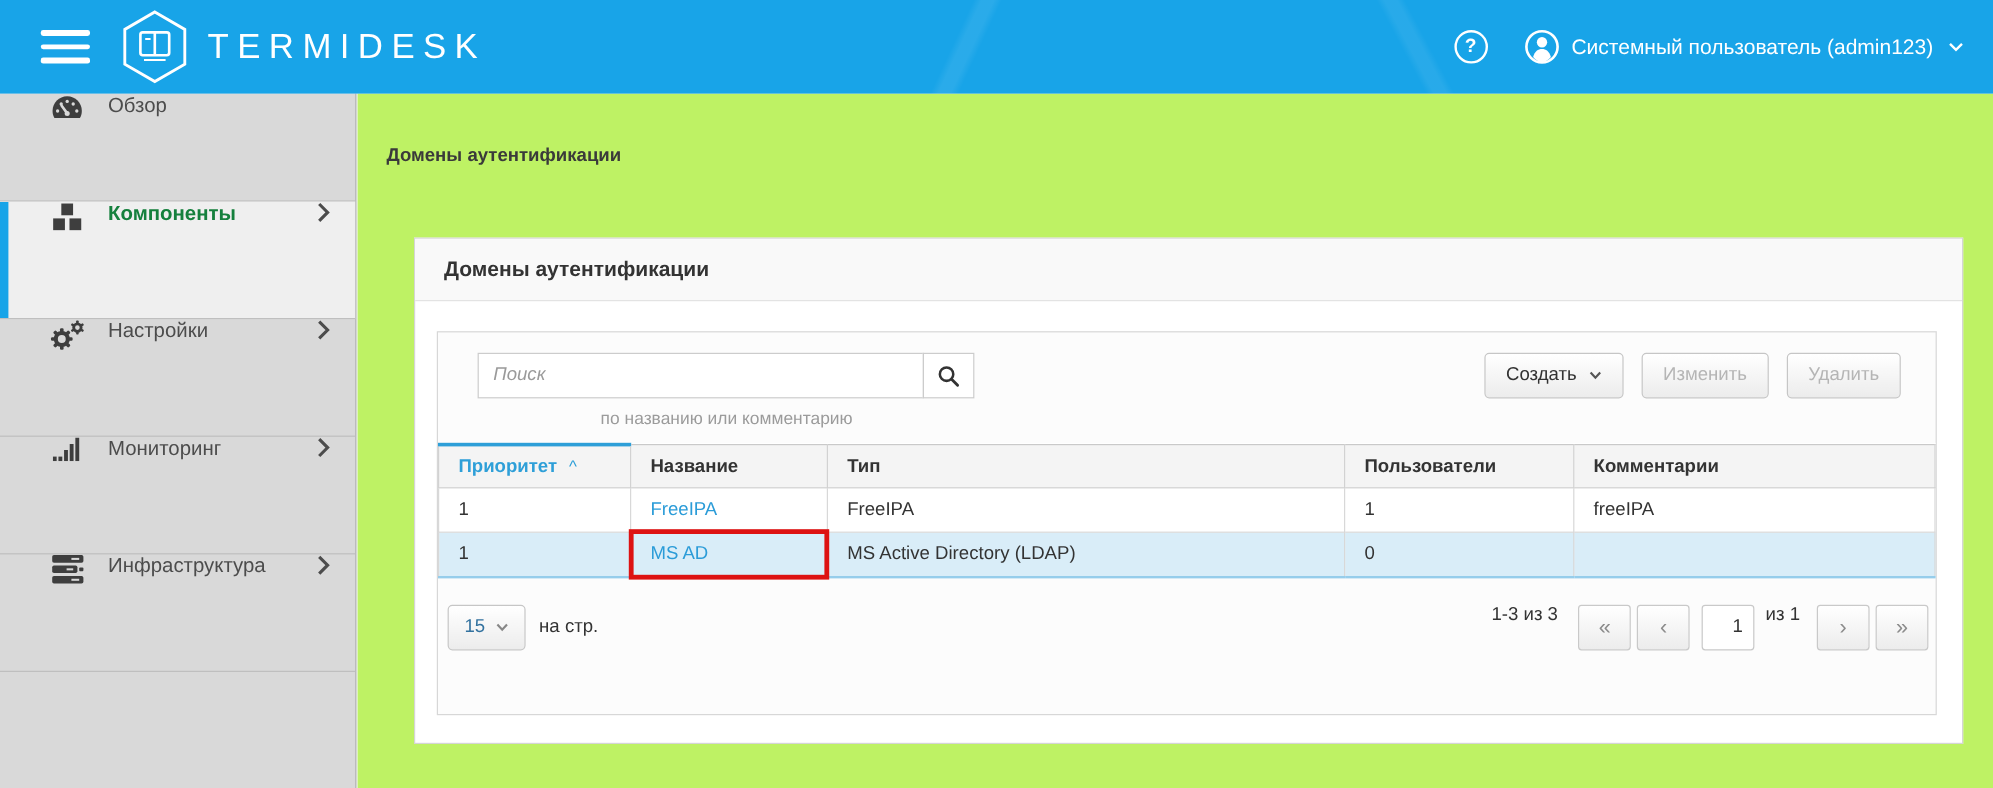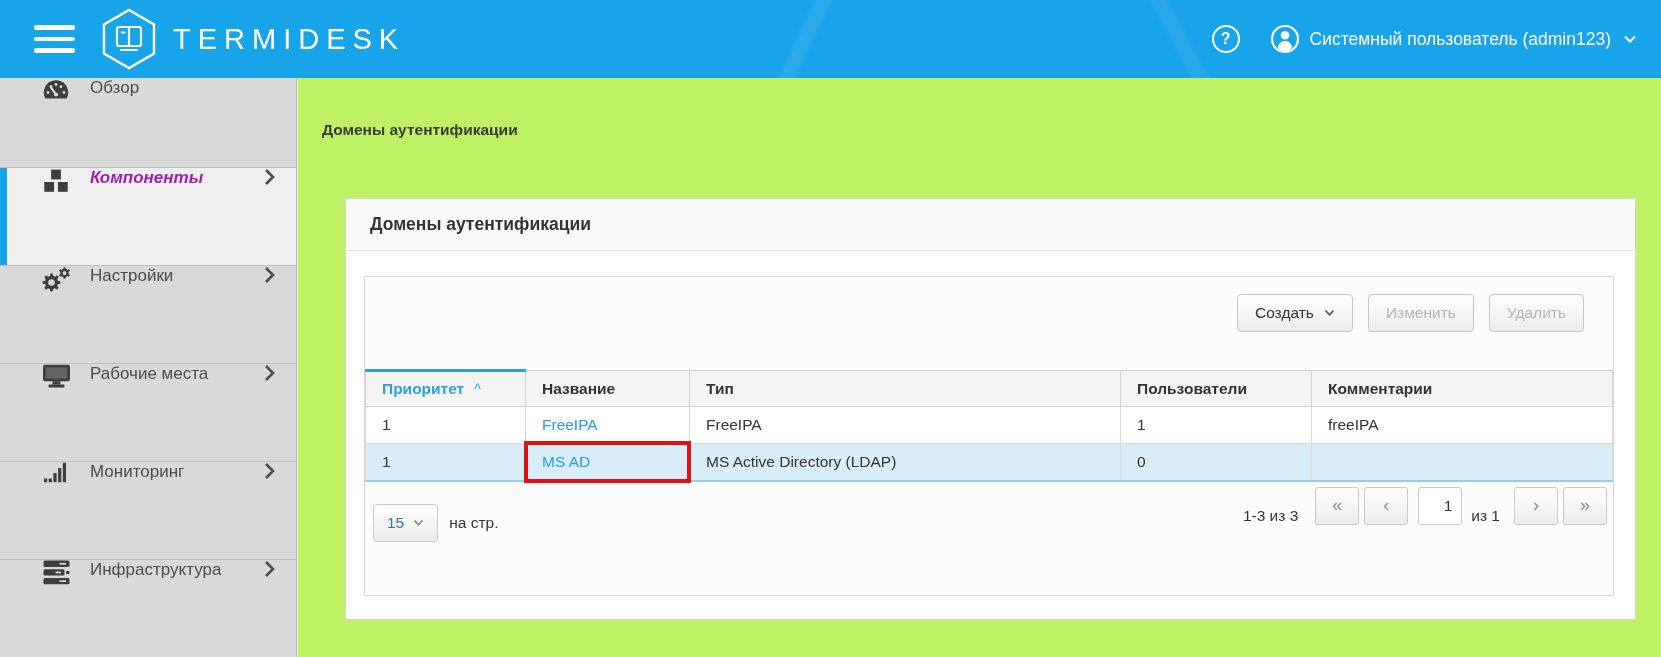--- a/index.html
+++ b/index.html
@@ -43,21 +43,21 @@
   .side-item {
     display:flex; align-items:flex-start; height:98px;
     border-bottom:1px solid #bfbfbf; position:relative; cursor:pointer;
     color:#4c4c4c;
   }
   .side-item:first-child { height:90px; }
   .side-item .s-icon { width:42px; margin-left:35px; display:flex; justify-content:center; align-items:center; color:#3e3e3e; }
   .side-item .s-label { margin-left:13px; font-size:17px; }
   .side-item .s-chev { position:absolute; right:21px; color:#4c4c4c; display:flex; }
   .side-item.active { background:#efefef; box-shadow:inset 7px 0 0 #18a4e8; }
-  .side-item.active .s-label { font-weight:700; color:#a21caf;font-style:italic; }
+  .side-item.active .s-label { font-weight:700; color:#15803d; }
 
   
   .content { position:absolute; left:298px; top:78px; right:0; bottom:0; background:#bef264; }
   .breadcrumb { position:absolute; left:24px; top:43px; font-size:15.5px; font-weight:700; color:#3a3a3a; }
 
   .card {
     position:absolute; left:47px; right:25px; top:120px; height:422px;
     background:#fff; border:1px solid #d5d5d5;
   }
   .card-header {
@@ -117,21 +117,21 @@
 
   
   .panel-footer { flex:1; position:relative; }
   .pf-left { position:absolute; left:8px; top:22px; display:flex; align-items:center; gap:11px; font-size:15.5px; color:#333; }
   .select-btn {
     height:38px; padding:0 13px; display:inline-flex; align-items:center; gap:9px;
     background:linear-gradient(#ffffff,#ececec); border:1px solid #c6c6c6; border-radius:4px;
     font-size:15.5px; cursor:pointer;
   }
   .select-btn .sel-val { color:#33729f; }
-  .pf-right { position:absolute; right:6px; top:5px; display:flex; align-items:flex-end; font-size:15.5px; color:#333; }
+  .pf-right { position:absolute; right:6px; top:22px; display:flex; align-items:flex-start; font-size:15.5px; color:#333; }
   .range-label { margin-right:17px; }
   .pg-btn {
     width:44px; height:38px; display:flex; align-items:center; justify-content:center;
     background:linear-gradient(#ffffff,#ececec); border:1px solid #c9c9c9; border-radius:3px;
     color:#8c8c8c; font-size:18px; cursor:pointer; margin-right:5px;
   }
   .page-input {
     width:44px; height:38px; border:1px solid #c9c9c9; border-radius:3px;
     text-align:right; padding-right:9px; font-size:15.5px; font-family:inherit;
     color:#333; background:#fff; margin-left:5px; outline:none;
@@ -248,36 +248,20 @@
       </svg>
     </span>
     <span class="s-label">Настройки</span>
     <span class="s-chev">
       <svg width="11" height="18" viewBox="0 0 11 18">
           <polyline points="2,2 9,9 2,16" fill="none" stroke="currentColor" stroke-width="2.6"></polyline>
         </svg>
     </span>
   </div>
 
-  <div class="side-item">
-    <span class="s-icon">
-      <svg width="29" height="24" viewBox="0 0 29 24">
-        <rect x="1" y="0.8" width="27" height="16.4" rx="2" fill="currentColor"></rect>
-        <rect x="3.6" y="3.4" width="21.8" height="11.2" fill="#d9d9d9" opacity="0.25"></rect>
-        <rect x="10.5" y="17.2" width="8" height="3.4" fill="currentColor"></rect>
-        <rect x="6.5" y="20.6" width="16" height="3" rx="1" fill="currentColor"></rect>
-      </svg>
-    </span>
-    <span class="s-label">Рабочие места</span>
-    <span class="s-chev">
-      <svg width="11" height="18" viewBox="0 0 11 18">
-          <polyline points="2,2 9,9 2,16" fill="none" stroke="currentColor" stroke-width="2.6"></polyline>
-        </svg>
-    </span>
-  </div>
 
   <div class="side-item">
     <span class="s-icon">
       <svg width="24" height="21" viewBox="0 0 24 21">
         <g fill="currentColor">
           <rect x="0" y="16.5" width="3.2" height="3.7"></rect>
           <rect x="4.7" y="16.5" width="3.2" height="3.7"></rect>
           <rect x="9.4" y="11" width="3.2" height="9.2"></rect>
           <rect x="14.1" y="6" width="3.2" height="14.2"></rect>
           <rect x="18.8" y="0.8" width="3.2" height="19.4"></rect>
@@ -321,20 +305,34 @@
   <div class="breadcrumb">Домены аутентификации</div>
 
   <div class="card">
     <div class="card-header">
       <span>Домены аутентификации</span>
     </div>
     <div class="card-body">
       <div class="panel">
 
         <div class="toolbar">
+          <div class="search-group">
+            <div class="search-row">
+              <input class="search-input" type="text" placeholder="Поиск" style="">
+              <button class="search-btn">
+                <span style="display:flex;">
+                  <svg width="19" height="19" viewBox="0 0 19 19">
+                    <circle cx="7.8" cy="7.8" r="5.6" fill="none" stroke="#333" stroke-width="2.1"></circle>
+                    <line x1="12.2" y1="12.2" x2="17" y2="17" stroke="#333" stroke-width="2.4" stroke-linecap="round"></line>
+                  </svg>
+                </span>
+              </button>
+            </div>
+            <div class="search-hint">по названию или комментарию</div>
+          </div>
 
           <div class="toolbar-buttons">
             <button class="btn">
               <span>Создать</span>
               <span style="display:flex;">
                 <svg width="11" height="8" viewBox="0 0 11 8">
                     <polyline points="1.5,1.5 5.5,5.8 9.5,1.5" fill="none" stroke="#555" stroke-width="1.8"></polyline>
                   </svg>
               </span>
             </button>

